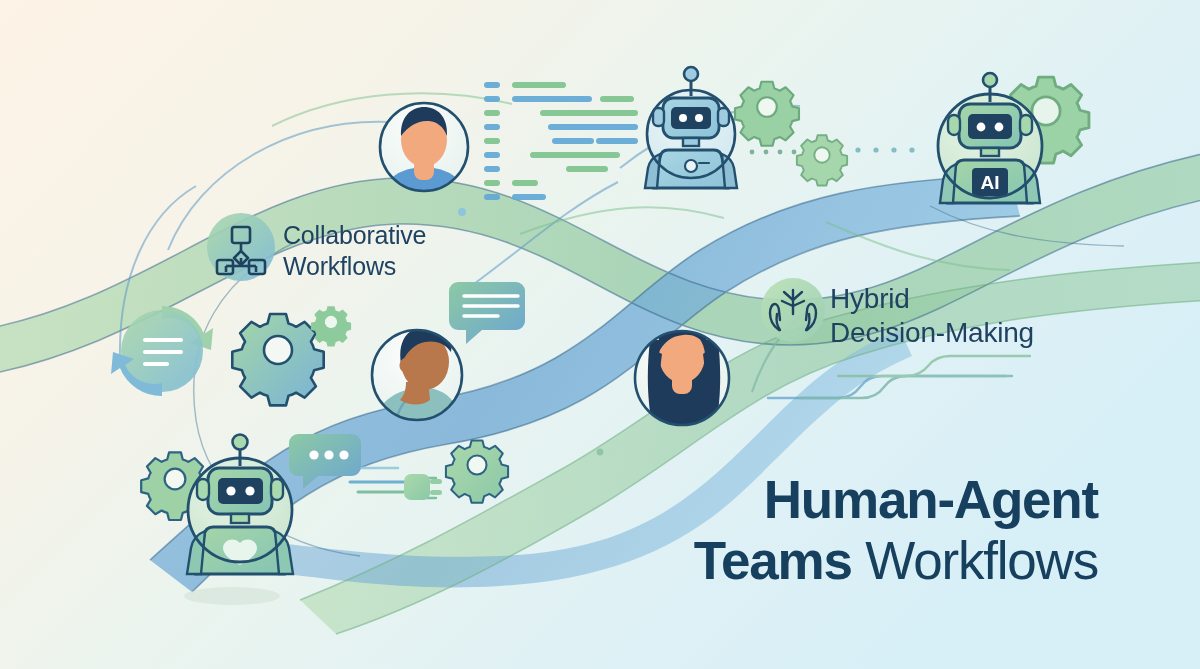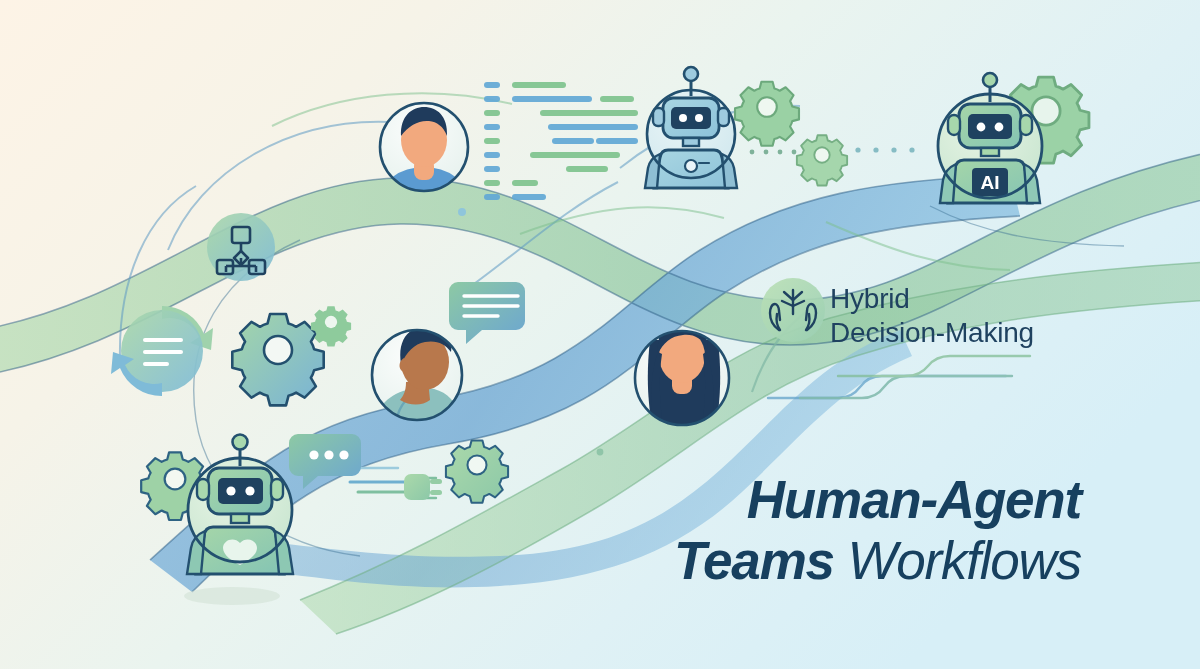--- a/index.html
+++ b/index.html
@@ -38,27 +38,26 @@
     top: 220px;
     font-size: 25px;
   }
   #label-hybrid {
     left: 830px;
     top: 282px;
     font-size: 28px;
   }
   #headline {
     position: absolute;
-    left: 591px;
+    left: 608px;
     top: 470px;
     width: 490px;
     text-align: right;
     color: #17405F;
     line-height: 1.12;
-    font-style: italic;
   }
   #headline .line1 {
     display: block;
     font-size: 53px;
     font-weight: bold;
     letter-spacing: -1.2px;
   }
   #headline .line2 {
     display: block;
     font-size: 53px;
@@ -500,20 +499,22 @@
         <path d="M 793 306 l -11 -5"></path>
         <path d="M 793 306 l 11 -5"></path>
         <path d="M 779 330 c -6 -4 -9 -10 -9 -17 c 0 -5 2 -9 5 -9 c 2 0 4 3 4 7 l 1 9"></path>
         <path d="M 807 330 c 6 -4 9 -10 9 -17 c 0 -5 -2 -9 -5 -9 c -2 0 -4 3 -4 7 l -1 9"></path>
         <path d="M 780 330 c -3 -4 -4 -10 -3 -16"></path>
         <path d="M 806 330 c 3 -4 4 -10 3 -16"></path>
       </g>
     </g>
   </svg>
 
+  <div class="txt-label" id="label-collab">Collaborative
+Workflows</div>
 
   <div class="txt-label" id="label-hybrid">Hybrid
 Decision-Making</div>
 
   <div id="headline">
     <span class="line1">Human-Agent</span>
     <span class="line2"><span class="strong">Teams</span><span class="light"> Workflows</span></span>
   </div>
 
 </div>

